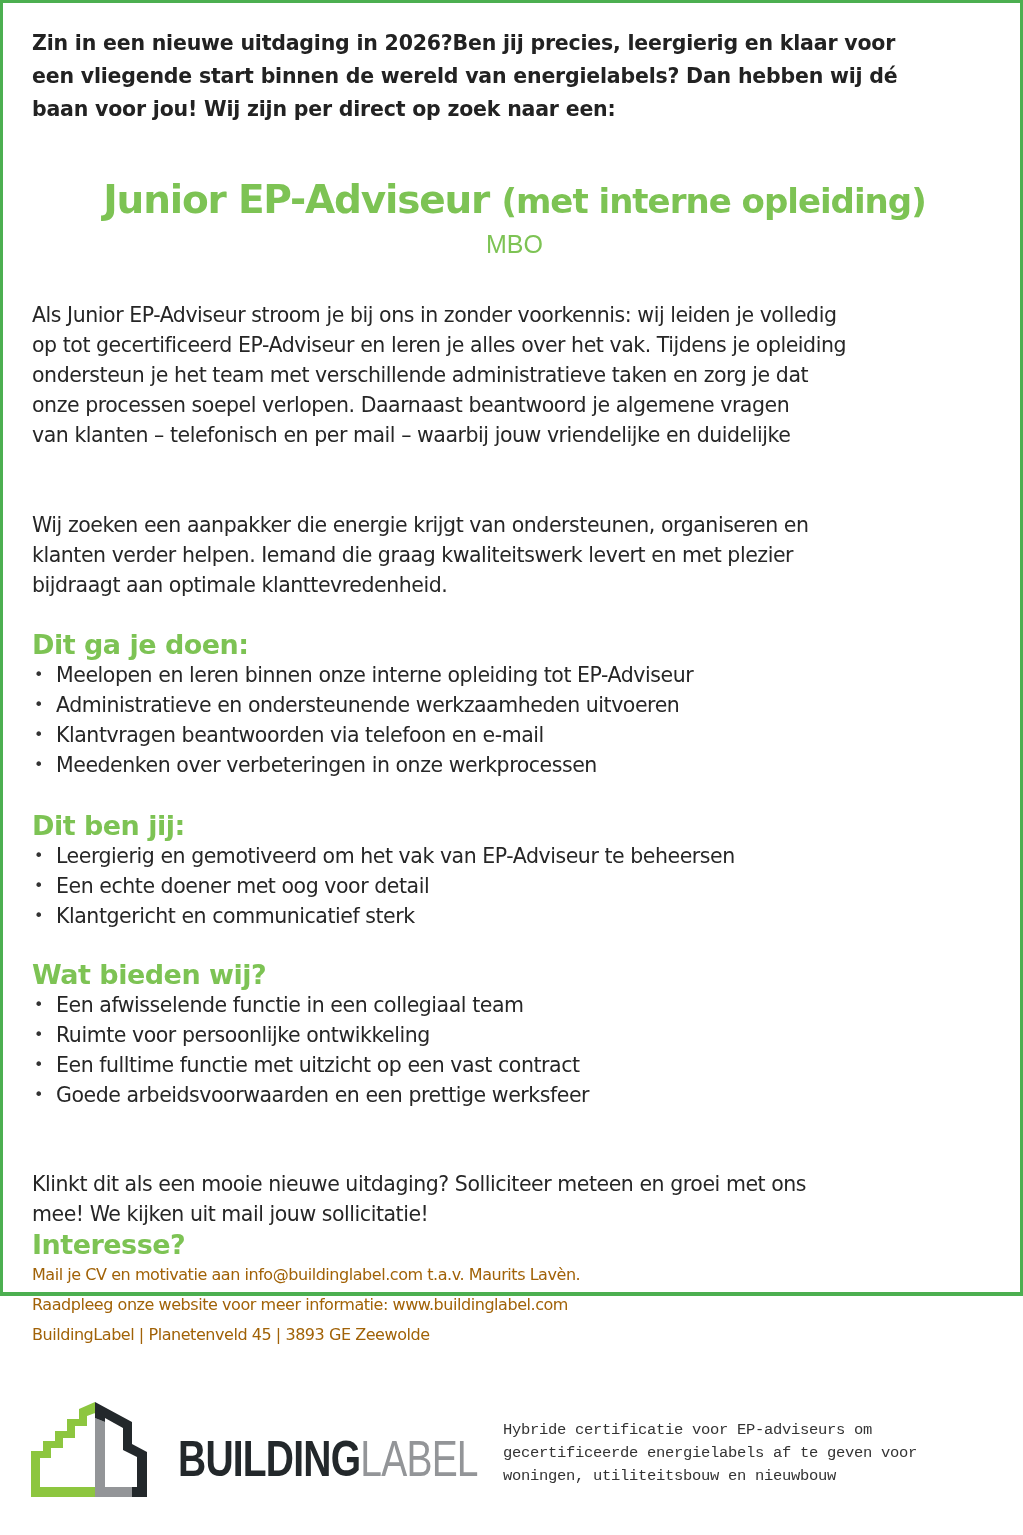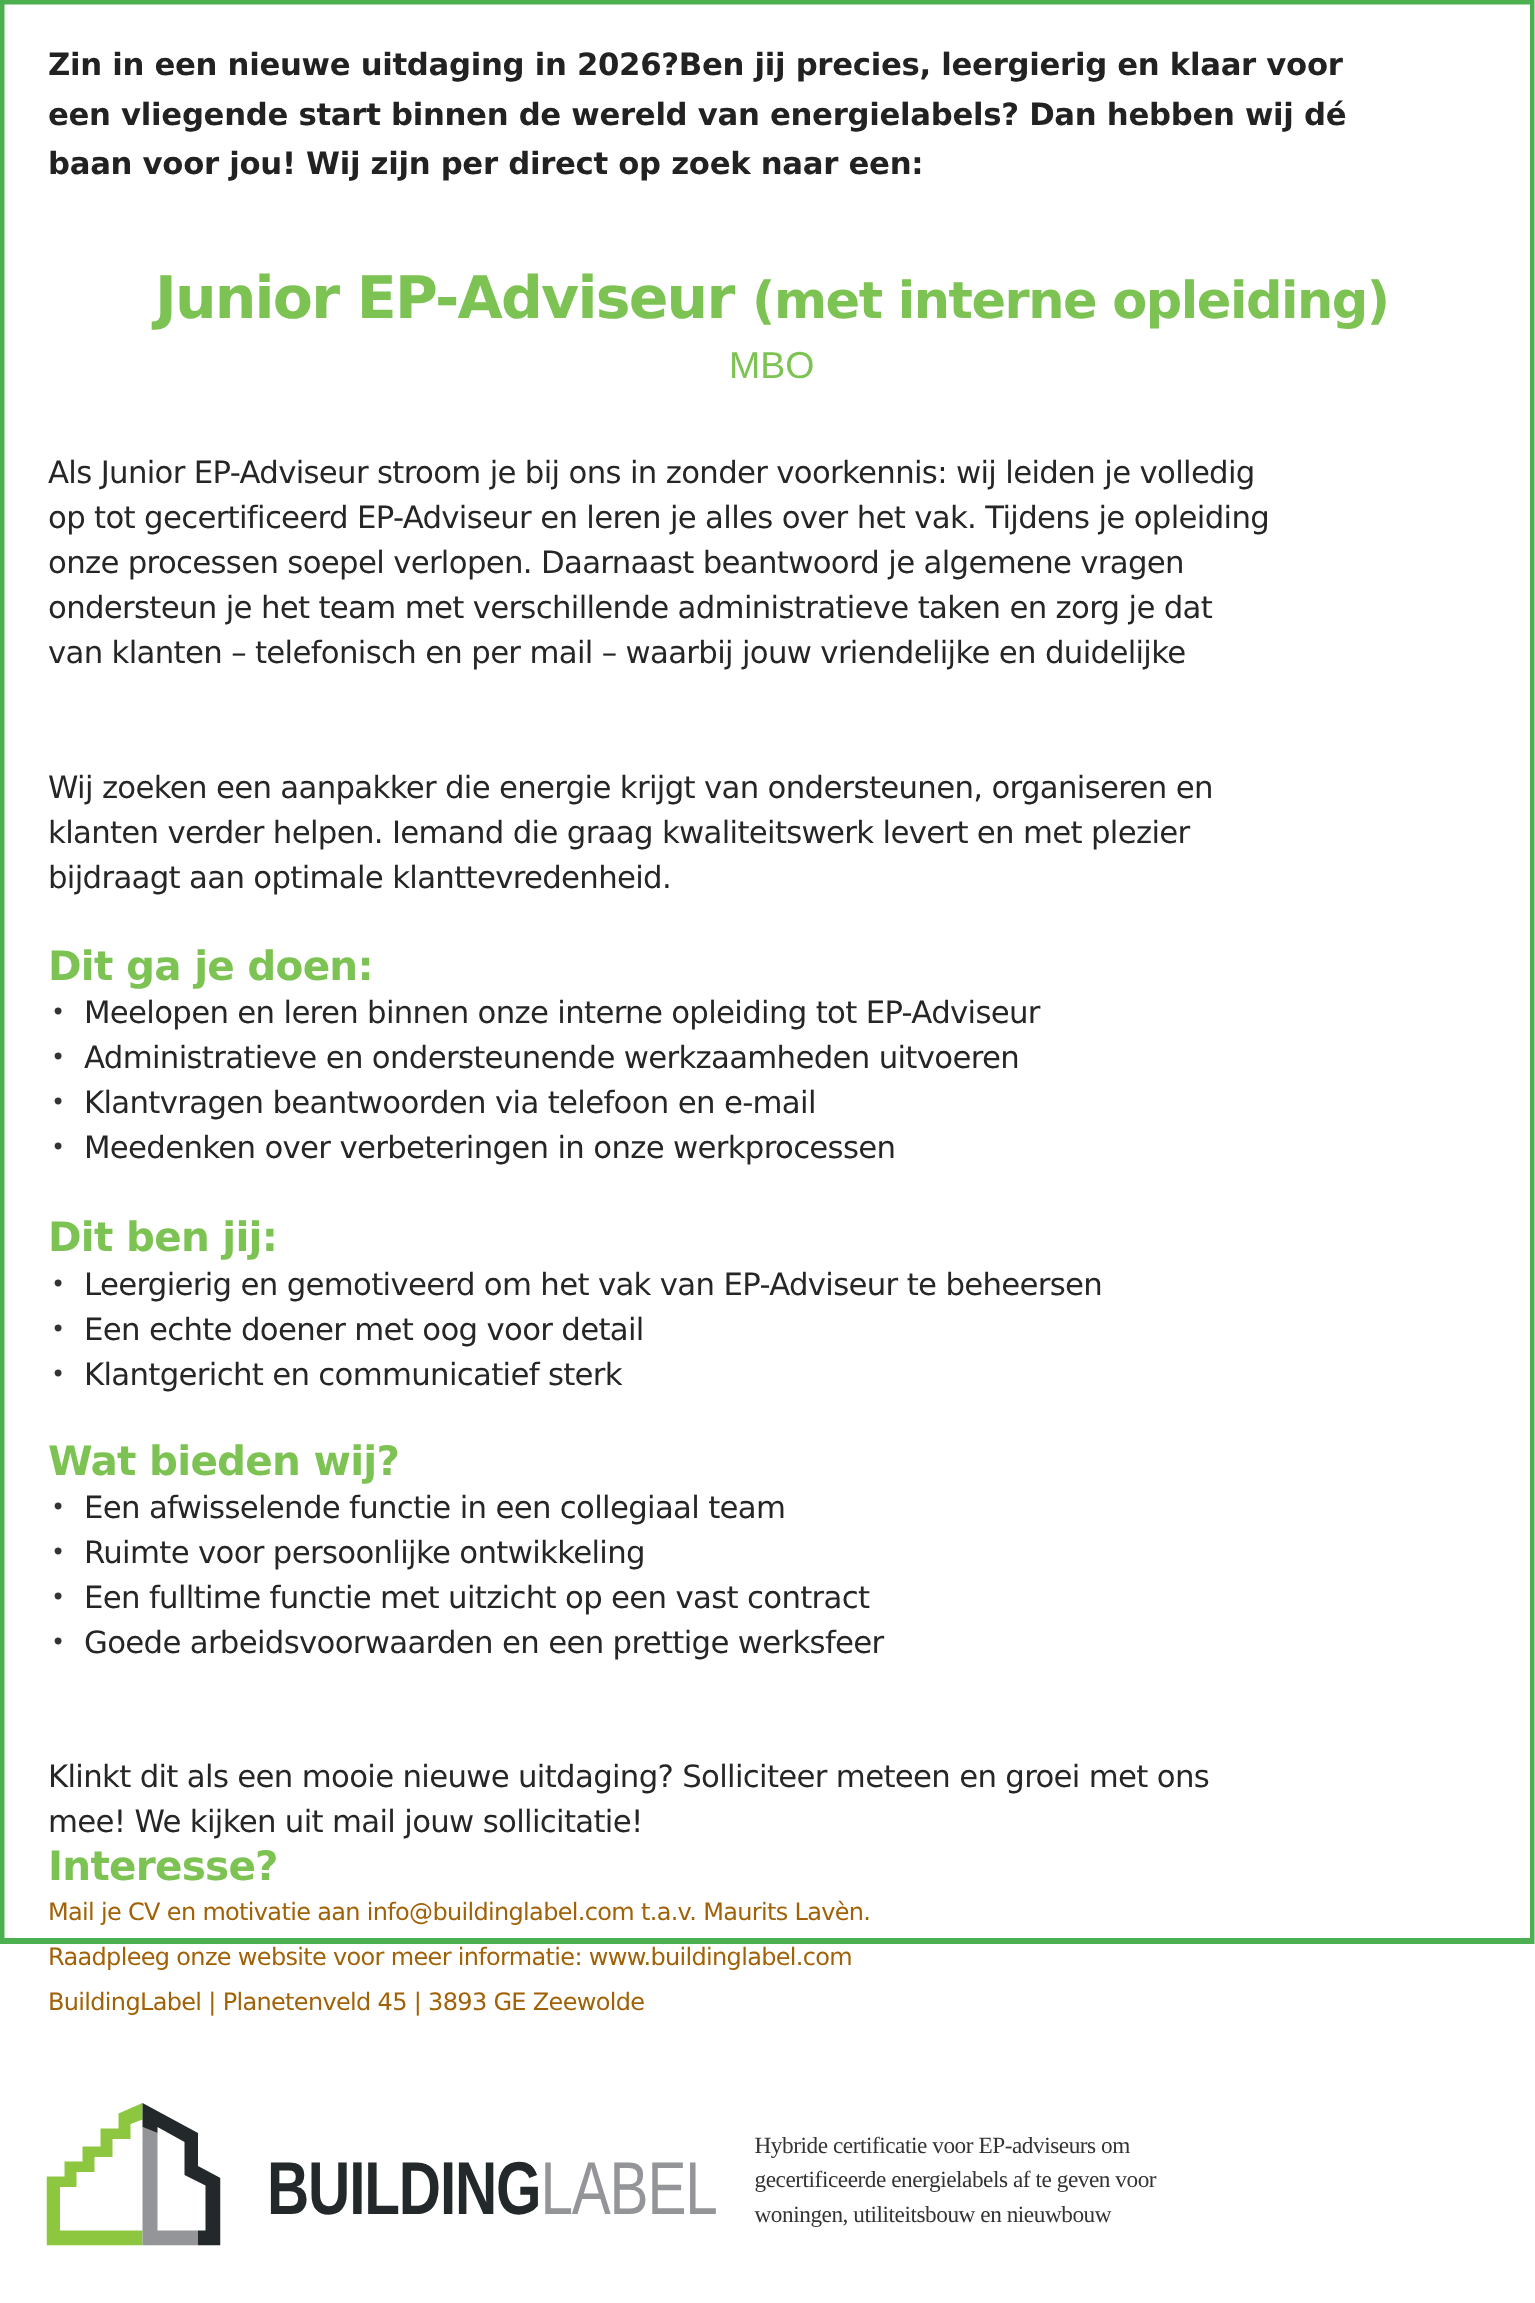--- a/index.html
+++ b/index.html
@@ -83,21 +83,21 @@
       font-family: "Liberation Sans", sans-serif;
       font-size: 50px; line-height: 56px; letter-spacing: -1px;
       transform: scaleX(0.78); transform-origin: left center;
       white-space: nowrap;
     }
     .logo-text .b1 { font-weight: bold; color: #23282b; }
     .logo-text .b2 { font-weight: normal; color: #939598; }
 
     .tagline {
       position: absolute; left: 500px; top: 1416px; width: 500px;
-      font-family: Liberation Serif, serif;
+      font-family: Liberation Mono, monospace;
       font-size: 15.5px; line-height: 23px; color: #333;
       letter-spacing: -0.3px;
     }
   </style>
 </head>
 <body>
 
 <div class="frame">
 
   <div class="intro">
@@ -108,22 +108,22 @@
 
   <div class="job-title">
     <span>Junior EP-Adviseur</span>
     <span class="paren">(met interne opleiding)</span>
   </div>
   <div class="job-level">MBO</div>
 
   <div class="body-text p1">
     <div>Als Junior EP-Adviseur stroom je bij ons in zonder voorkennis: wij leiden je volledig</div>
     <div>op tot gecertificeerd EP-Adviseur en leren je alles over het vak. Tijdens je opleiding</div>
+    <div>ondersteun je het team met verschillende administratieve taken en zorg je dat</div>
     <div>onze processen soepel verlopen. Daarnaast beantwoord je algemene vragen</div>
-    <div>ondersteun je het team met verschillende administratieve taken en zorg je dat</div>
     <div>van klanten – telefonisch en per mail – waarbij jouw vriendelijke en duidelijke</div>
   </div>
 
   <div class="body-text p2">
     <div>Wij zoeken een aanpakker die energie krijgt van ondersteunen, organiseren en</div>
     <div>klanten verder helpen. Iemand die graag kwaliteitswerk levert en met plezier</div>
     <div>bijdraagt aan optimale klanttevredenheid.</div>
   </div>
 
   <div class="section s-doen">

